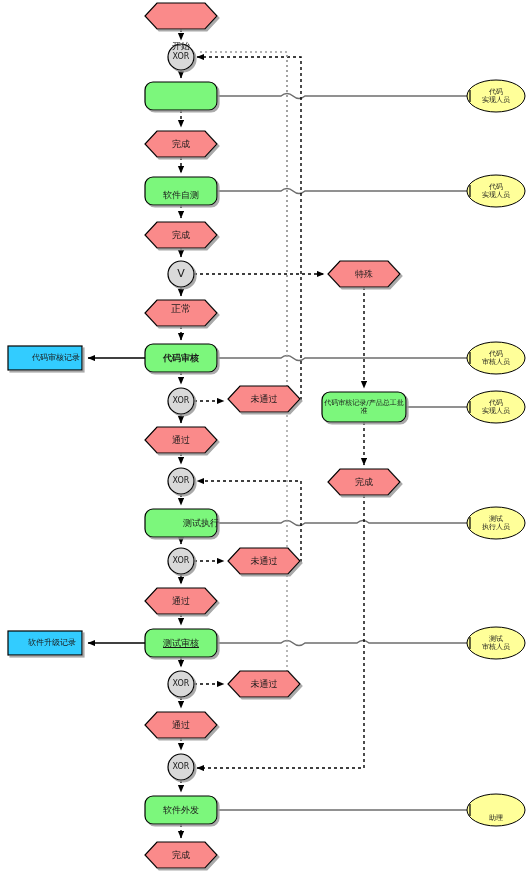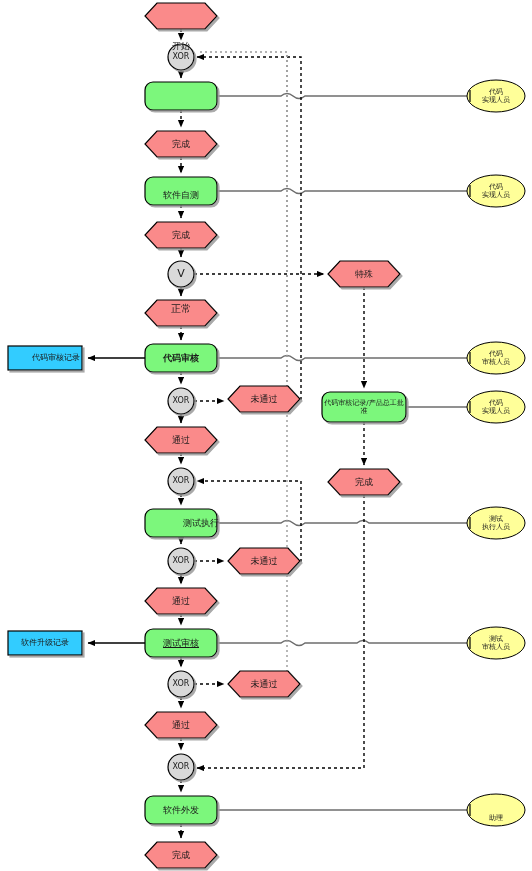--- a/index.html
+++ b/index.html
@@ -200,15 +200,15 @@
 审核人员</div>
   <div class="lbl" style="left:470px;top:391px;width:52px;height:32px;font-size:7px;white-space:pre-line;">代码
 实现人员</div>
   <div class="lbl" style="left:470px;top:507px;width:52px;height:32px;font-size:7px;white-space:pre-line;">测试
 执行人员</div>
   <div class="lbl" style="left:470px;top:627px;width:52px;height:32px;font-size:7px;white-space:pre-line;">测试
 审核人员</div>
   <div class="lbl" style="left:470px;top:794px;width:52px;height:48px;font-size:7px;white-space:pre-line;">助理</div>
 
   <div class="lbl" style="left:8px;top:346px;width:96px;height:24px;font-size:8px;">代码审核记录</div>
-  <div class="lbl" style="left:8px;top:631px;width:74px;height:24px;font-size:8px;">软件升级记录</div>
+  <div class="lbl" style="left:8px;top:631px;width:74px;height:24px;font-size:8px;padding-left:7px;">软件升级记录</div>
 
 </div>
 
 </body></html>

